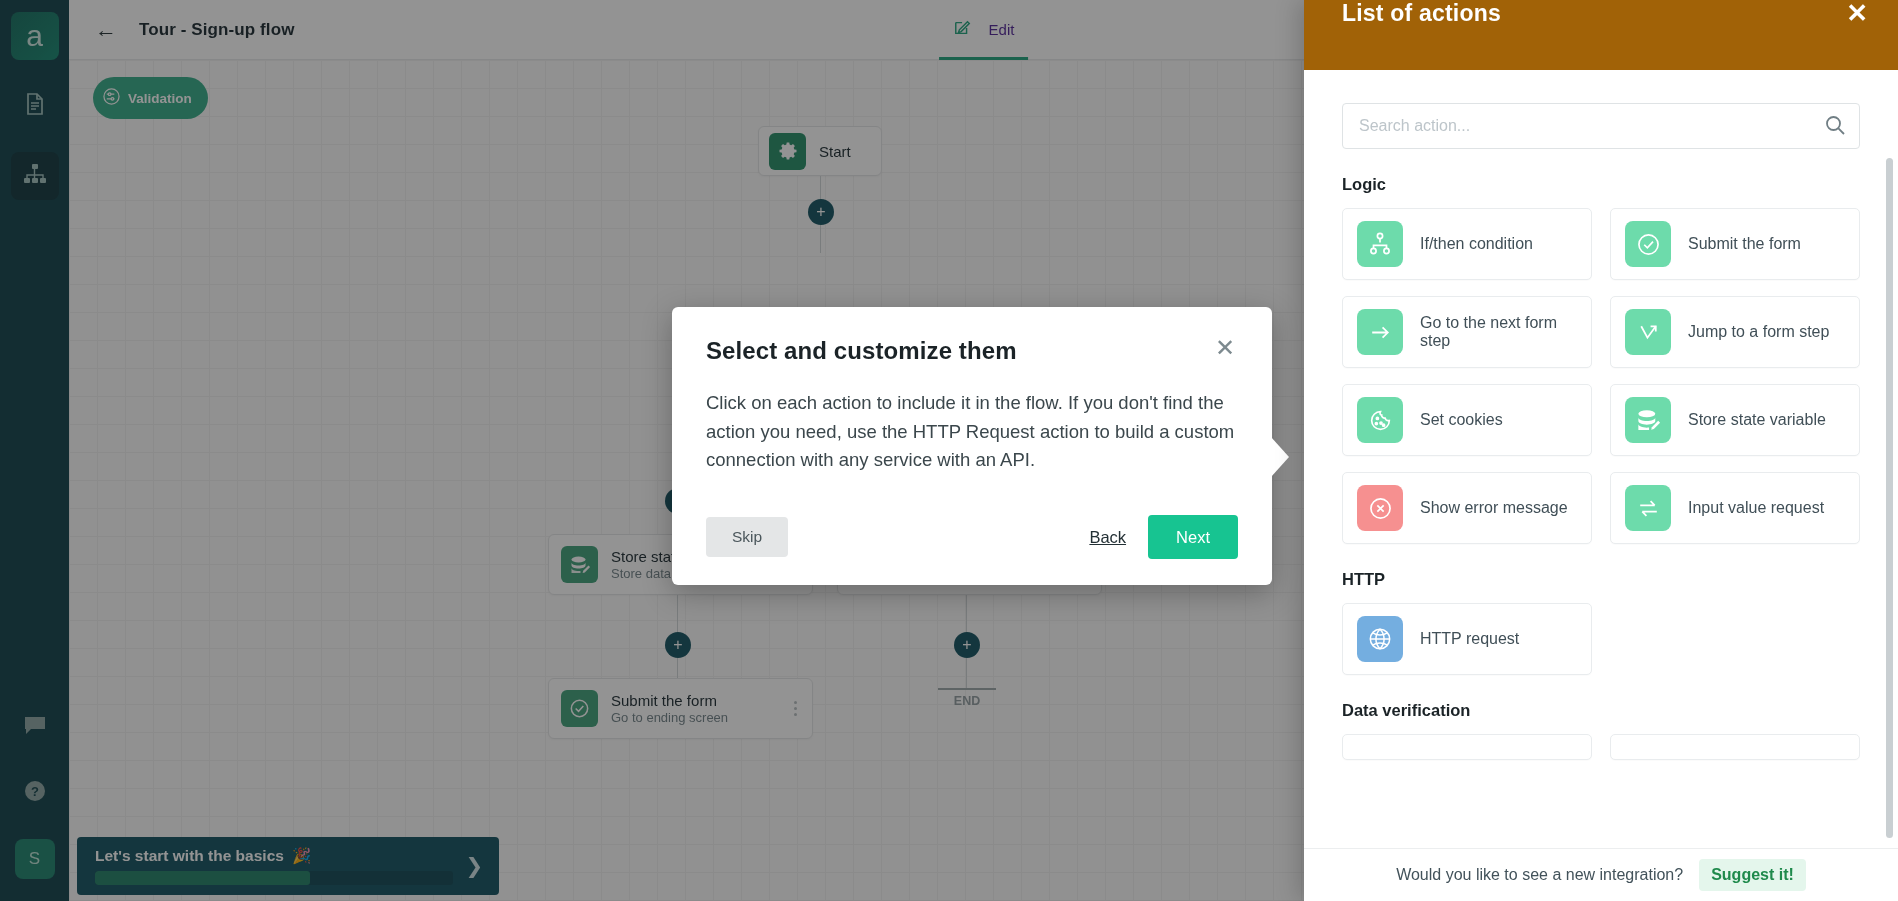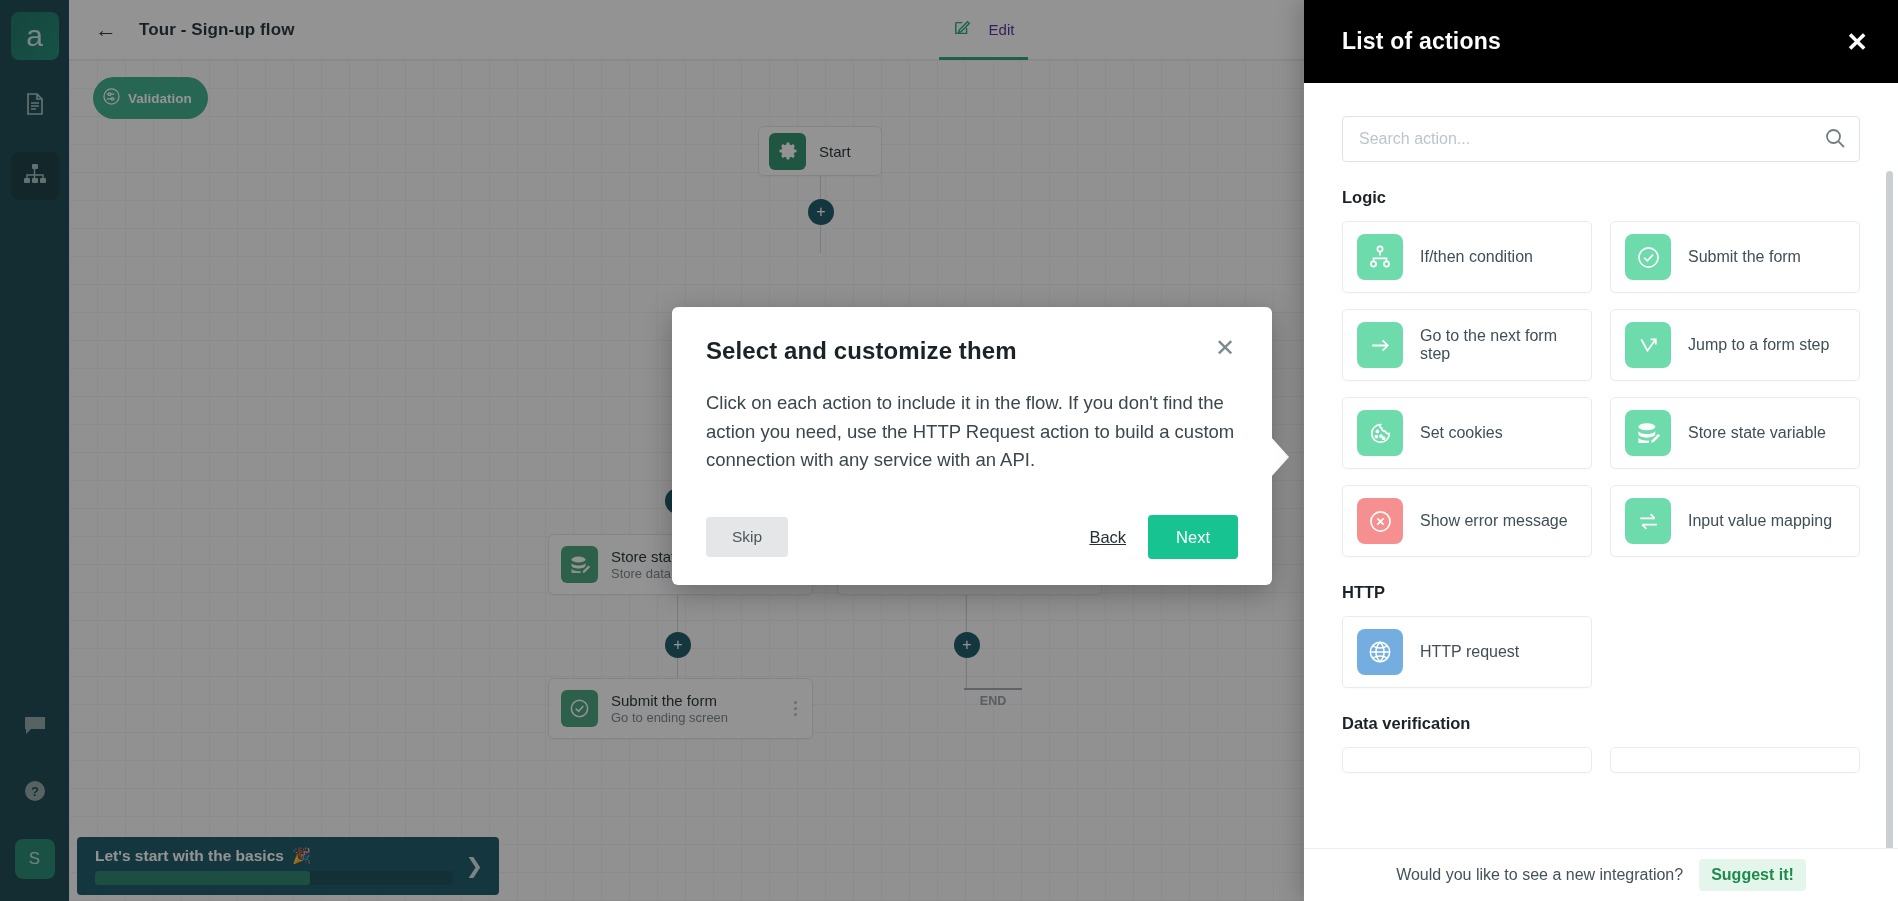--- a/index.html
+++ b/index.html
@@ -133,21 +133,21 @@
     height: 44px; padding: 0 28px; font-size: 16.5px; font-family: inherit;
   }
 
   
   .panel {
     position:absolute; right: 0; top: 0; width: 594px; height: 901px;
     background:#ffffff; z-index: 40; display:flex; flex-direction:column;
     box-shadow: -6px 0 22px rgba(0,0,0,.18);
   }
   .panel-head {
-    height: 83px; background: #000000; display:flex; align-items:center;
+    height: 70px; background: #a16207; display:flex; align-items:flex-start;
     padding: 0 30px 0 38px; flex: none;
   }
   .panel-title { flex:1; color:#fff; font-size: 23px; font-weight: bold; letter-spacing: .2px; }
   .panel-close { color:#fff; font-size: 26px; font-weight: bold; line-height:1; }
   .panel-scroll { flex:1; overflow: hidden; position:relative; padding: 0 38px; }
   .search-wrap { position:relative; margin-top: 33px; }
   .search-input {
     width: 100%; height: 46px; border: 1px solid #dfe3e5; border-radius: 4px;
     padding: 0 48px 0 16px; font-size: 16px; color:#41505a; font-family: inherit;
     outline: none; background:#fff;
@@ -339,21 +339,21 @@
         </div>
         <div class="node-kebab">
             <i></i>
             <i></i>
             <i></i>
           </div>
       </div>
       <div class="edge" style="left:897px; top:535px; height:38px;"></div>
       <div class="plus" style="left:885px; top:572px;">+</div>
       <div class="edge" style="left:897px; top:598px; height:30px;"></div>
-      <div class="end-cap" style="left:895px; top:628px; width:58px;">
+      <div class="end-cap" style="left:869px; top:628px; width:58px;">
         <div class="bar"></div>
         <span>END</span>
       </div>
 
       <div class="checklist">
         <div class="checklist-body">
           <div class="checklist-title">
             <span>Let's start with the basics</span>
             <span>🎉</span>
           </div>
@@ -480,21 +480,21 @@
           <div class="card-label">Show error message</div>
         </div>
 
         <div class="card">
           <div class="card-ico" style="background:#6ddbab;">
             <svg width="27" height="27" viewBox="0 0 26 26" fill="none" stroke="#ffffff" stroke-width="1.7">
               <path d="M5 10h14M15 6l4 4"></path>
                 <path d="M21 16H7M11 20l-4-4"></path>
             </svg>
           </div>
-          <div class="card-label">Input value mapping</div>
+          <div class="card-label">Input value request</div>
         </div>
       </div>
 
       <div class="group-title">HTTP</div>
       <div class="grid">
         <div class="card">
           <div class="card-ico" style="background:#74aee0;">
             <svg width="28" height="28" viewBox="0 0 26 26" fill="none" stroke="#ffffff" stroke-width="1.4">
               <circle cx="13" cy="13" r="9"></circle>
               <path d="M4 13h18M13 4c2.6 2.6 3.8 6 3.8 9s-1.2 6.4-3.8 9c-2.6-2.6-3.8-6-3.8-9S10.4 6.6 13 4z"></path>

